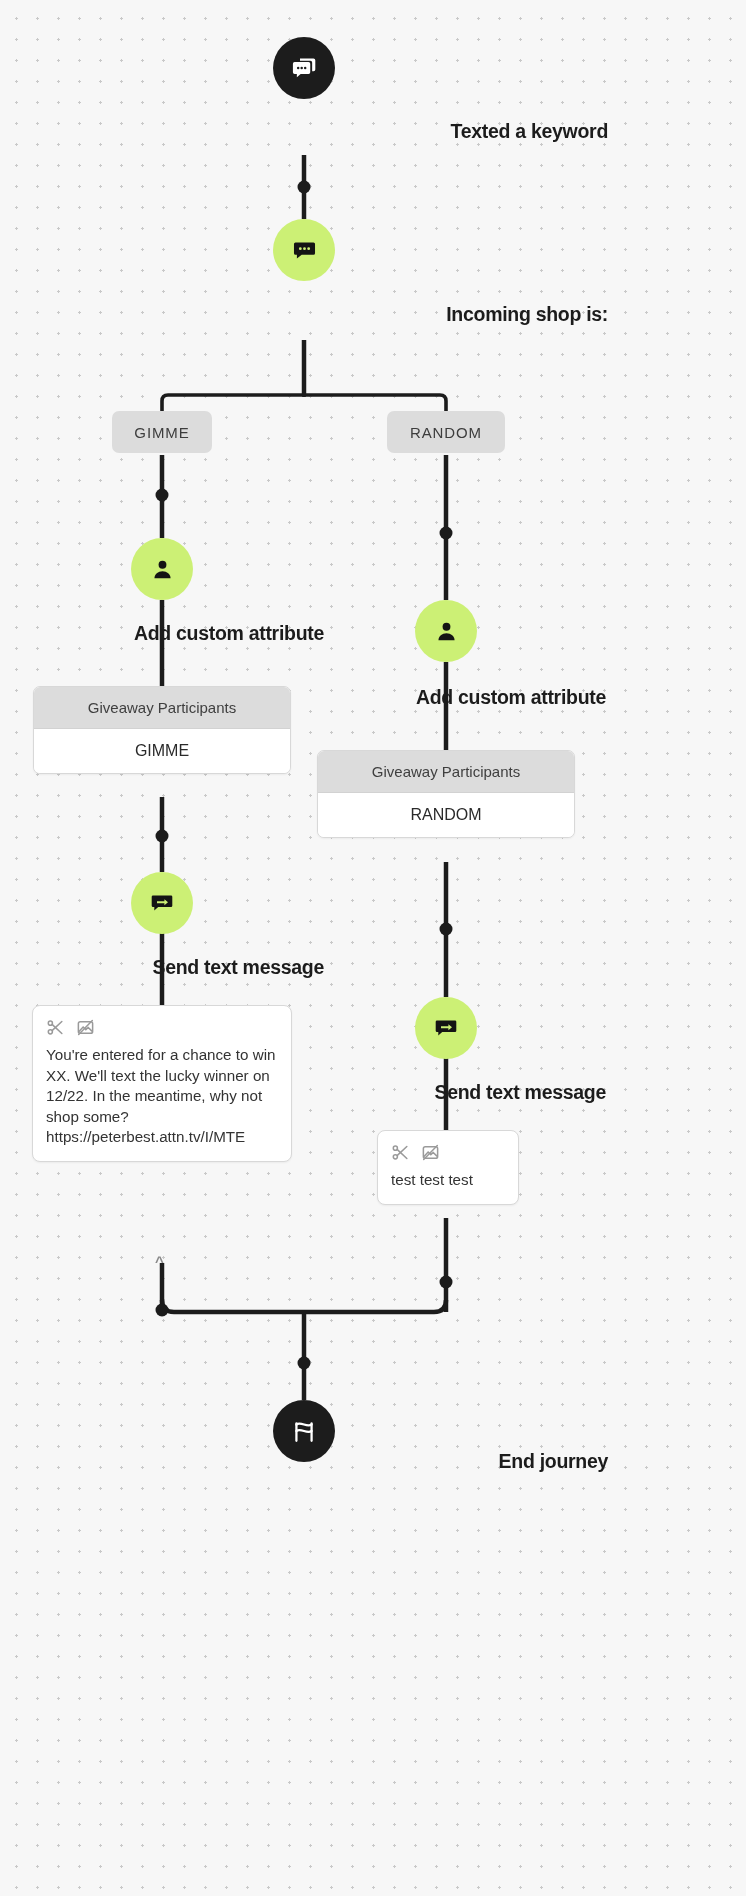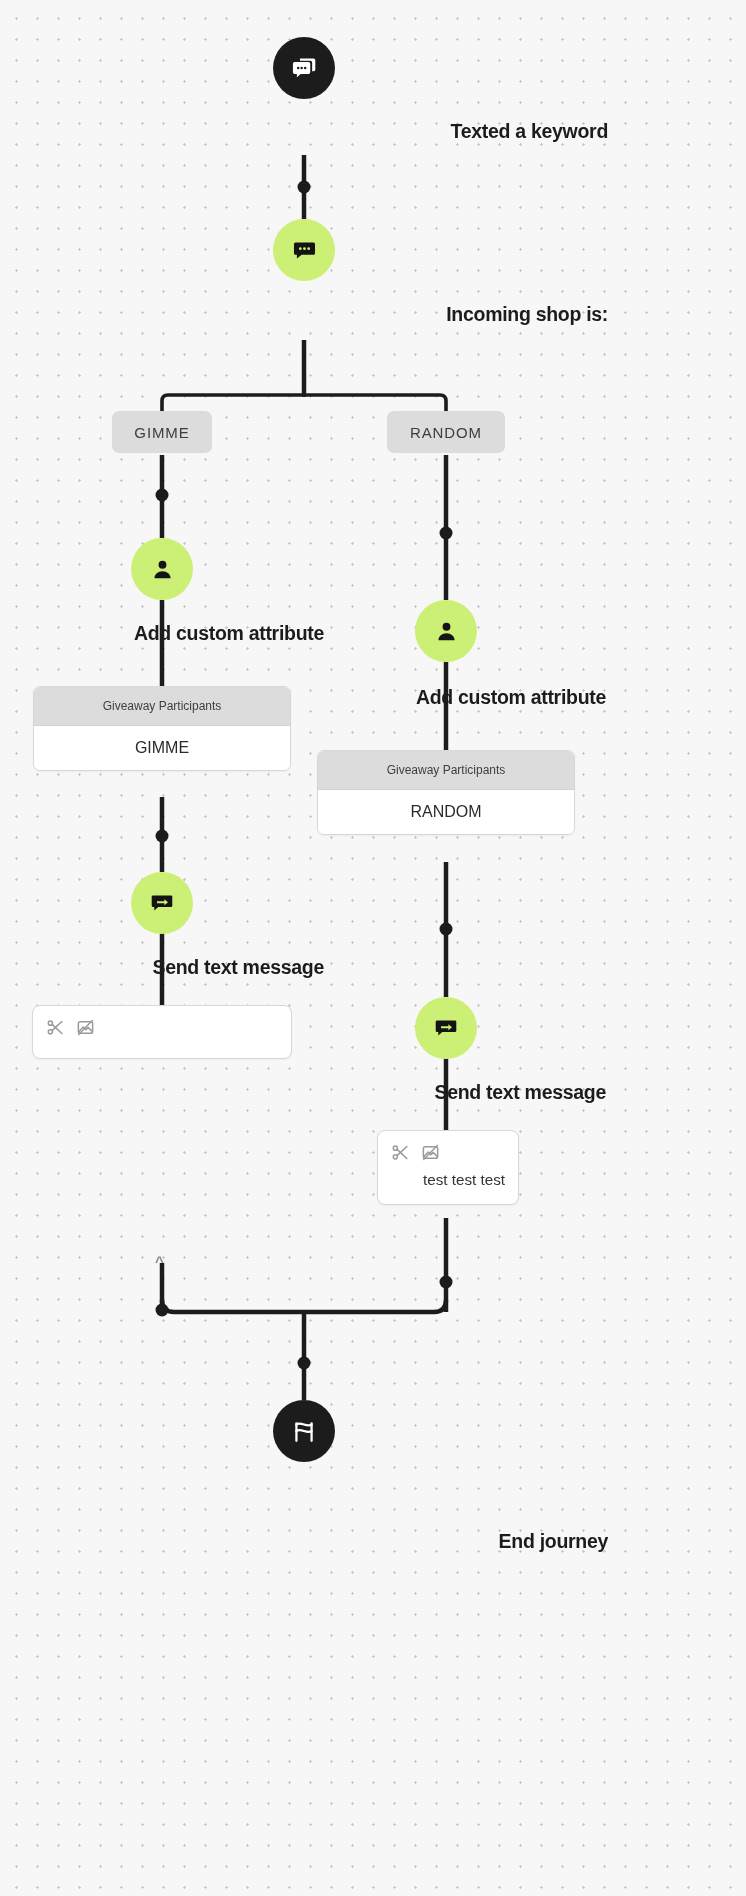--- a/index.html
+++ b/index.html
@@ -56,21 +56,21 @@
     position: absolute;
     background: #ffffff;
     border: 1px solid #d8d8d8;
     border-radius: 7px;
     overflow: hidden;
     box-shadow: 0 1px 2px rgba(0,0,0,0.05);
   }
   .attr-head {
     background: #dcdcdc;
     padding: 12px 26px;
-    font-size: 12px;
+    font-size: 15px;
     color: #3f3f3f;
     text-align: center;
     border-bottom: 1px solid #d2d2d2;
   }
   .attr-val {
     background: #fff;
     padding: 13px 10px;
     font-size: 16px;
     color: #2a2a2a;
     text-align: center;
@@ -220,20 +220,21 @@
         </svg>
       </span>
       <span>
         <svg width="19" height="19" viewBox="0 0 24 24" fill="none" stroke="#9a9a9a" stroke-width="1.9" stroke-linecap="round">
           <rect x="3" y="4.6" width="18" height="14.8" rx="2.4"></rect>
           <path d="M3.8 17 9 11.4l3.4 3.3 3-2.8 4.4 4.4"></path>
           <line x1="3.4" y1="20.8" x2="20.6" y2="3.2"></line>
         </svg>
       </span>
     </div>
+    <div class="msg-body">You're entered for a chance to win XX. We'll text the lucky winner on 12/22. In the meantime, why not shop some? https://peterbest.attn.tv/I/MTE</div>
   </div>
   <div class="chev" style="left:155px; top:1253px;">^</div>
 
   <div class="node-circle action" style="left:415px; top:600px;">
     <span>
       <svg width="23" height="23" viewBox="0 0 24 24" fill="#141414">
         <circle cx="12" cy="7" r="4.1"></circle>
         <path d="M3.6 21c0-4.3 3.8-7.3 8.4-7.3s8.4 3 8.4 7.3z"></path>
       </svg>
     </span>
@@ -248,21 +249,21 @@
   <div class="node-circle action" style="left:415px; top:997px;">
     <span>
       <svg width="24" height="24" viewBox="0 0 24 24" fill="#141414">
         <path d="M3 4.4h18a1.3 1.3 0 0 1 1.3 1.3v9a1.3 1.3 0 0 1-1.3 1.3H8.2l-3.9 3.4v-3.4H3a1.3 1.3 0 0 1-1.3-1.3v-9A1.3 1.3 0 0 1 3 4.4z"></path>
         <path d="M7 10.2h7.4v-2l3.6 3-3.6 3v-2H7z" fill="#ccf075"></path>
       </svg>
     </span>
   </div>
   <div class="node-label" style="left:288px; top:1081px; width:318px;">Send text message</div>
 
-  <div class="msg-card" style="left:377px; top:1130px; width:142px;text-align:right;">
+  <div class="msg-card" style="left:377px; top:1130px; width:142px;">
     <div class="msg-icons">
       <span>
         <svg width="19" height="19" viewBox="0 0 24 24" fill="none" stroke="#9a9a9a" stroke-width="1.9" stroke-linecap="round">
           <circle cx="5.5" cy="17.5" r="2.6"></circle>
           <circle cx="5.5" cy="6.5" r="2.6"></circle>
           <line x1="7.7" y1="15.9" x2="20" y2="4.5"></line>
           <line x1="7.7" y1="8.1" x2="20" y2="19.5"></line>
         </svg>
       </span>
       <span>
@@ -279,15 +280,15 @@
   <div class="node-circle trigger" style="left:273px; top:1400px;">
     <span>
       <svg width="26" height="26" viewBox="0 0 24 24" fill="none" stroke="#ffffff" stroke-width="2.1" stroke-linecap="round" stroke-linejoin="round">
         <path d="M5 21 V5"></path>
         <path d="M19 21 V5"></path>
         <path d="M5 6 C 9 3, 15 9, 19 6"></path>
         <path d="M19 12 C 15 15, 9 9, 5 12"></path>
       </svg>
     </span>
   </div>
-  <div class="node-label" style="left:0; top:1530px; width:608px;">End journey</div>
+  <div class="node-label" style="left:0; top:1450px; width:608px;">End journey</div>
 
 </div>
 
 </body></html>

